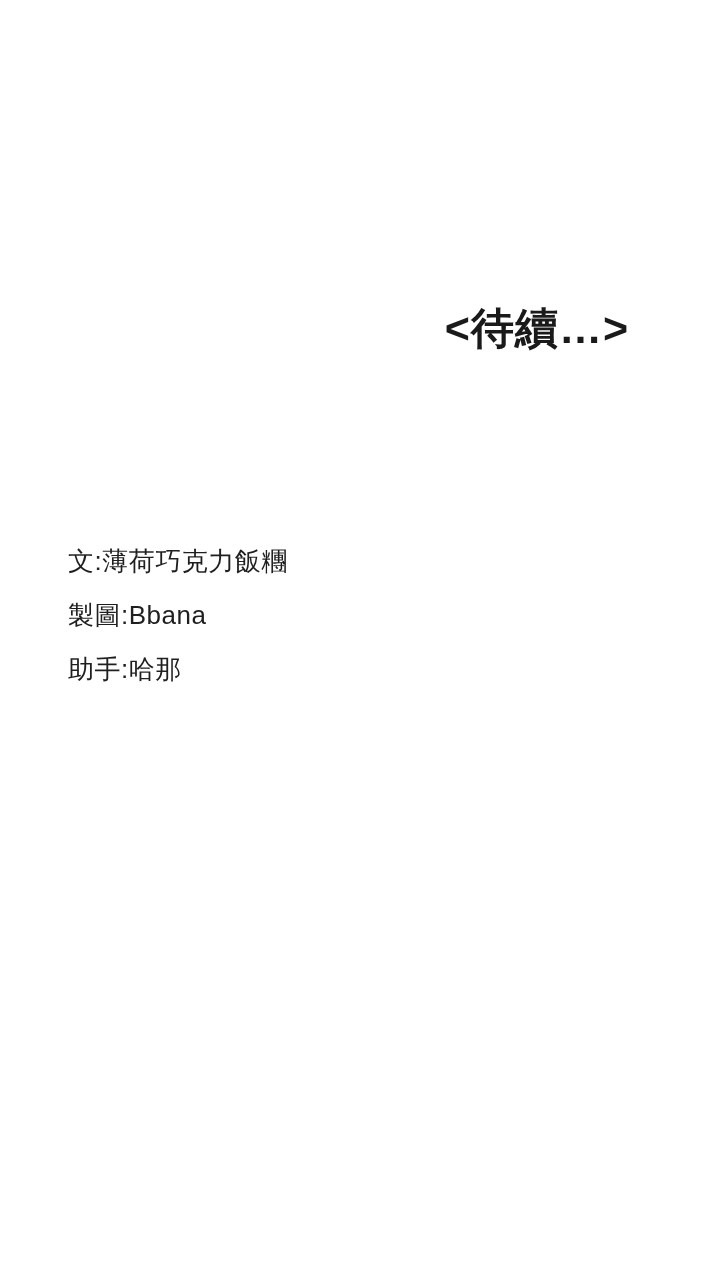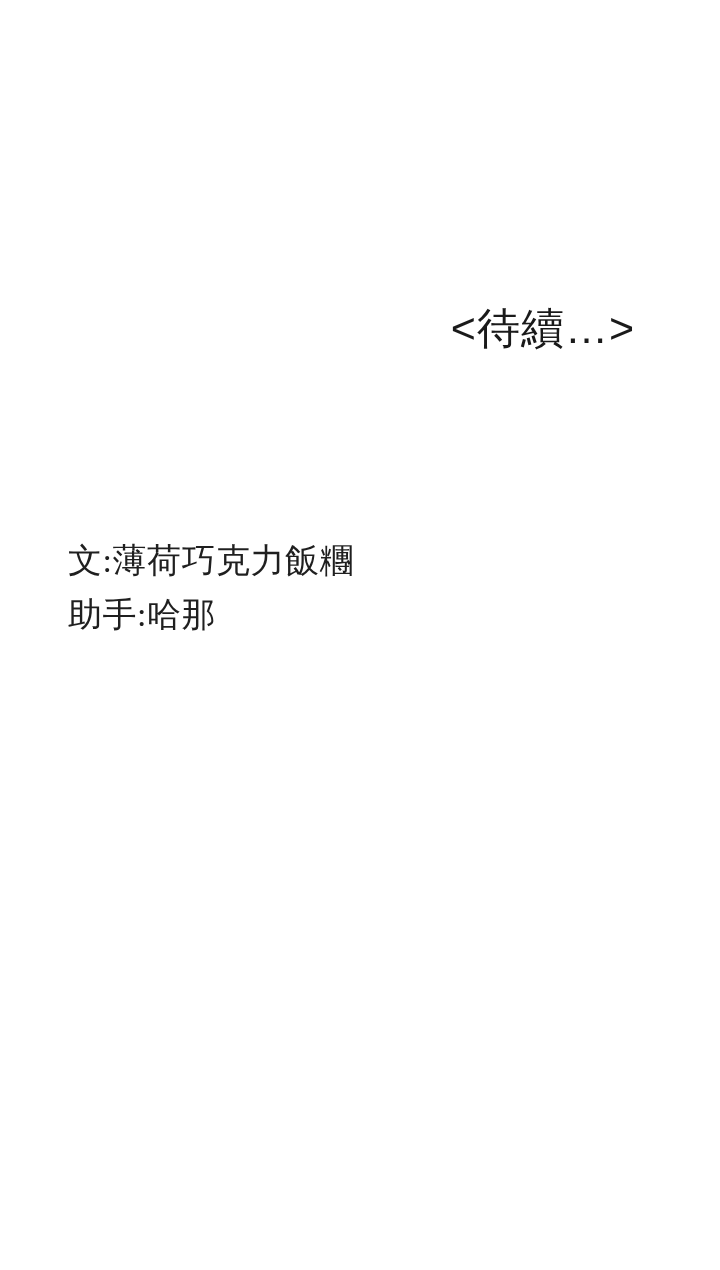--- a/index.html
+++ b/index.html
@@ -16,52 +16,52 @@
     position: relative;
     width: 720px;
     height: 1270px;
     background: #ffffff;
     color: #1c1c1c;
   }
 
   .to-be-continued {
     position: absolute;
     top: 300px;
-    right: 85px;
+    right: 91px;
     font-size: 43px;
-    font-weight: 400;
+    font-weight: 700;
     letter-spacing: 1px;
     color: #1a1a1a;
     white-space: nowrap;
   }
 
   .credits {
     position: absolute;
     left: 68px;
     top: 534px;
     display: flex;
     flex-direction: column;
   }
 
   .credit-line {
-    font-size: 34px;
+    font-size: 26px;
     font-weight: 400;
     line-height: 54px;
     height: 54px;
     color: #1f1f1f;
     letter-spacing: 0.5px;
     white-space: nowrap;
-    font-family: Liberation Serif, serif;
   }
 </style>
 </head>
 <body>
 
 <div class="page">
 
   <div class="to-be-continued">&lt;待續…&gt;</div>
 
   <div class="credits">
     <div class="credit-line">文:薄荷巧克力飯糰</div>
+    <div class="credit-line">製圖:Bbana</div>
     <div class="credit-line">助手:哈那</div>
   </div>
 
 </div>
 
 </body></html>

